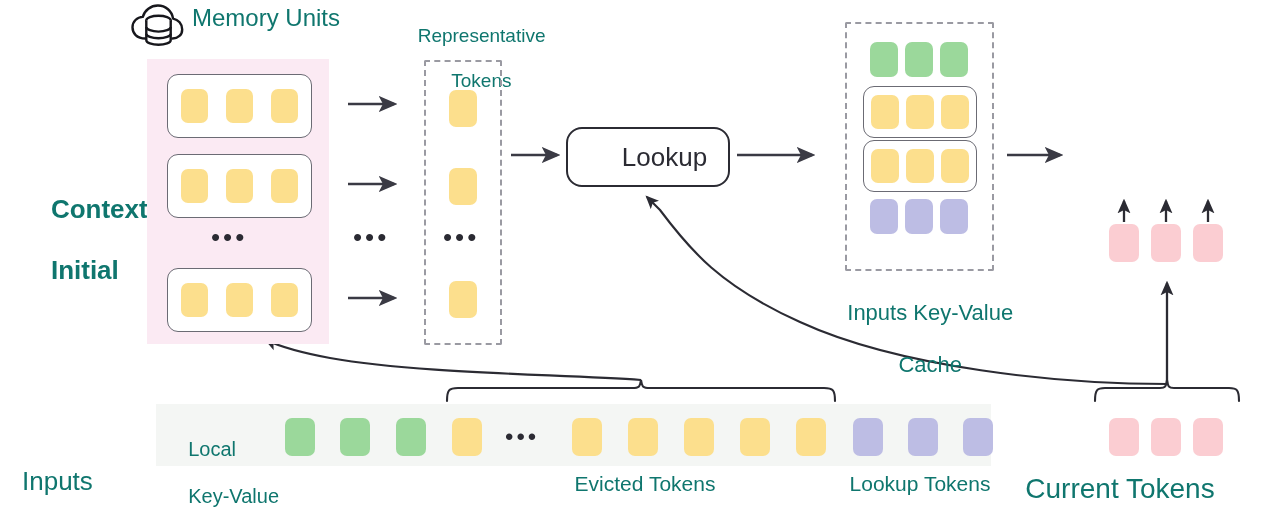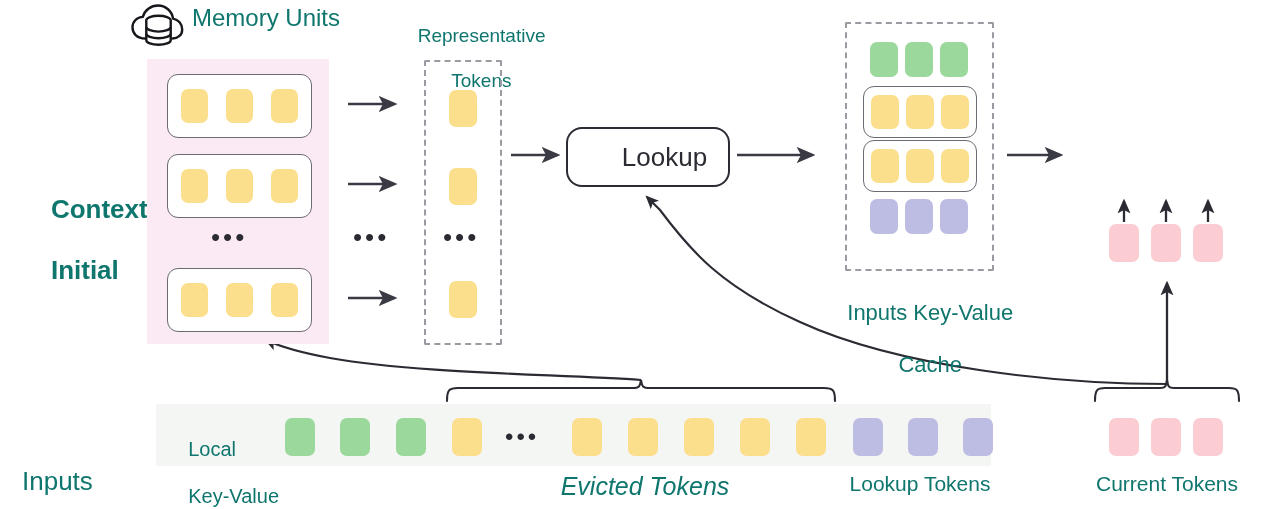--- a/index.html
+++ b/index.html
@@ -187,17 +187,17 @@
   <div class="chip y" style="left:796px;top:418px;width:30px;height:38px;"></div>
 
   <div class="chip p" style="left:853px;top:418px;width:30px;height:38px;"></div>
   <div class="chip p" style="left:908px;top:418px;width:30px;height:38px;"></div>
   <div class="chip p" style="left:963px;top:418px;width:30px;height:38px;"></div>
 
   <div class="chip r" style="left:1109px;top:418px;width:30px;height:38px;"></div>
   <div class="chip r" style="left:1151px;top:418px;width:30px;height:38px;"></div>
   <div class="chip r" style="left:1193px;top:418px;width:30px;height:38px;"></div>
 
-  <div class="txt center" style="left:545px;top:472px;width:200px;font-size:25px;font-style:italic;">Evicted Tokens</div>
+  <div class="txt center" style="left:545px;top:472px;width:200px;font-size:21px;">Evicted Tokens</div>
   <div class="txt center" style="left:820px;top:472px;width:200px;font-size:21px;">Lookup Tokens</div>
-  <div class="txt center" style="left:1067px;top:472px;width:200px;font-size:21px;">Current Tokens</div>
+  <div class="txt center" style="left:1020px;top:472px;width:200px;font-size:28px;">Current Tokens</div>
 
 </div>
 
 </body></html>

